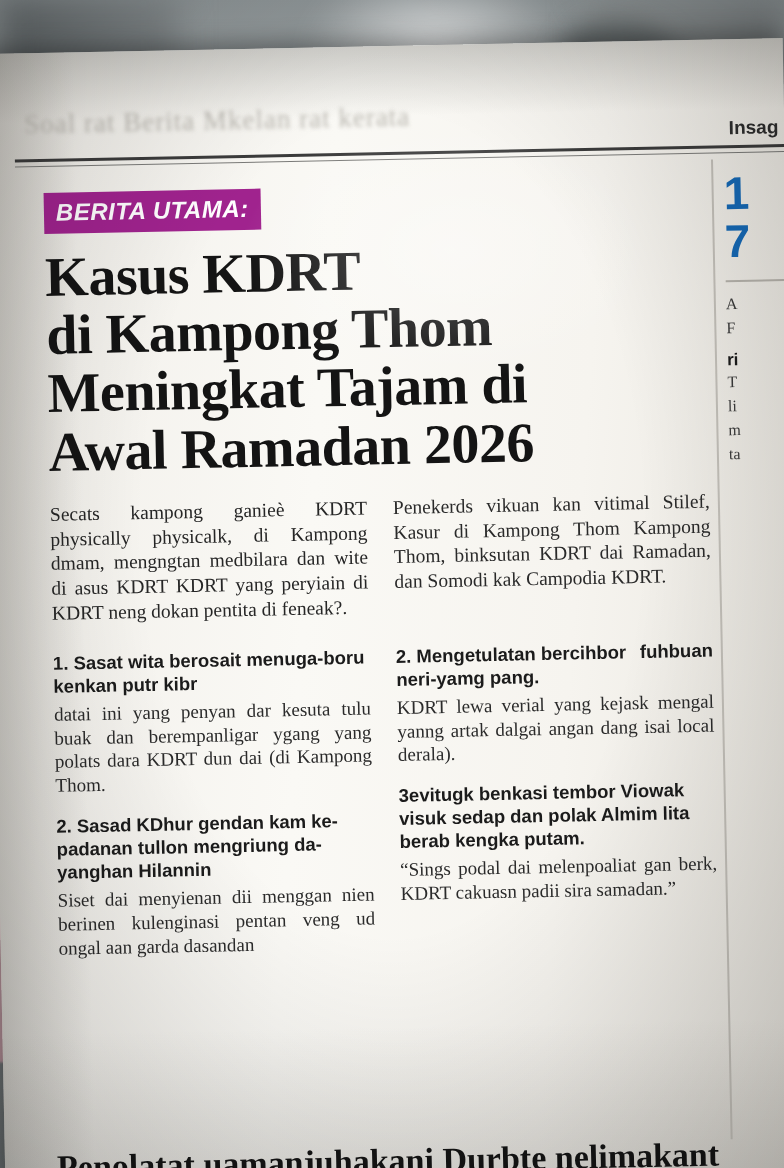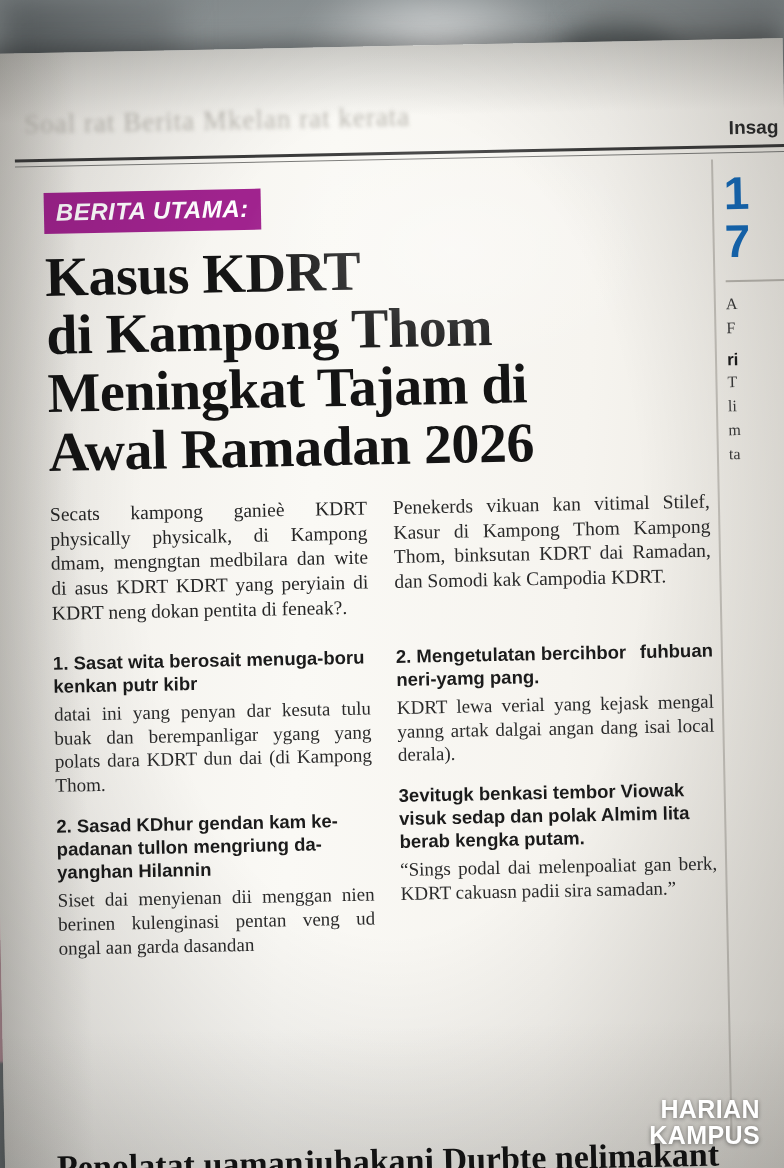--- a/index.html
+++ b/index.html
@@ -367,18 +367,14 @@
       <div class="rc-line">ta</div>
     </div>
 
     <div class="bottom-head">Penolatat uamanjuhakani Durbte nelimakant</div>
 
   </div>
 
   <div class="glare"></div>
   <div class="vignette"></div>
 
-  <div class="watermark">
-    <div>HARIAN</div>
-    <div>KAMPUS</div>
-  </div>
 
 </div>
 
 </body></html>

